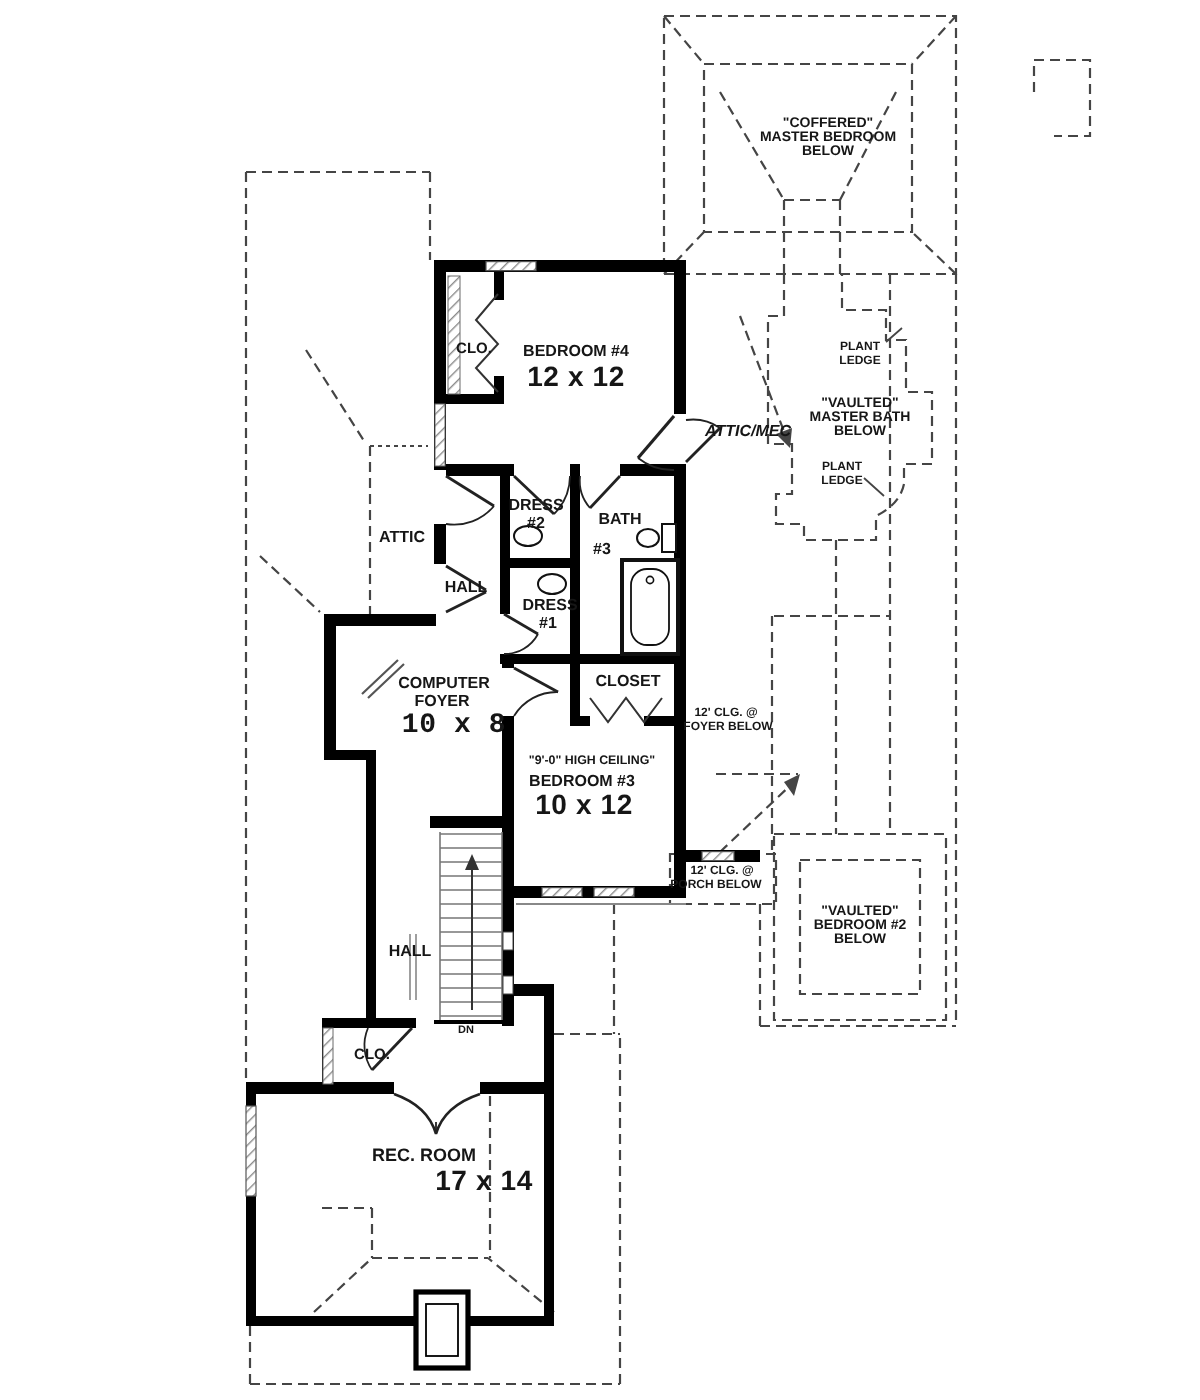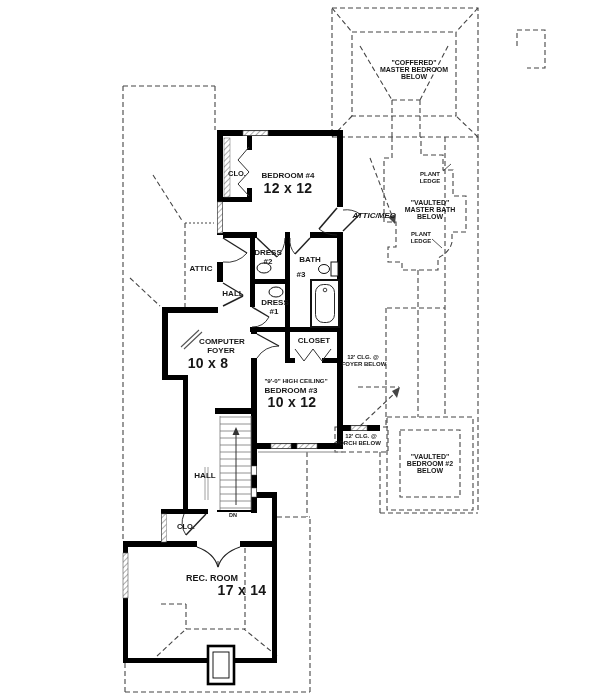--- a/index.html
+++ b/index.html
@@ -222,21 +222,21 @@
   <div class="lbl" style="left:303px;top:260px;padding-left:14px;">BATH</div>
   <div class="lbl" style="left:301px;top:275px;">#3</div>
   <div class="lbl" style="left:275px;top:303px;">DRESS</div>
   <div class="lbl" style="left:274px;top:312px;">#1</div>
 
   <div class="lbl" style="left:201px;top:269px;">ATTIC</div>
   <div class="lbl" style="left:233px;top:294px;">HALL</div>
 
   <div class="lbl" style="left:222px;top:342px;">COMPUTER</div>
   <div class="lbl" style="left:221px;top:351px;">FOYER</div>
-  <div class="lbl lbl-lg" style="left:208px;top:363px;">10 x 8</div>
+  <div class="lbl lbl-lg" style="left:227px;top:363px;font-family:Liberation Mono, monospace;">10 x 8</div>
 
   <div class="lbl" style="left:314px;top:341px;">CLOSET</div>
 
   <div class="lbl lbl-ceil" style="left:296px;top:381px;">"9'-0" HIGH CEILING"</div>
   <div class="lbl" style="left:291px;top:391px;">BEDROOM #3</div>
   <div class="lbl lbl-lg" style="left:292px;top:402px;">10 x 12</div>
 
   <div class="lbl" style="left:205px;top:476px;">HALL</div>
   <div class="lbl lbl-dn" style="left:233px;top:516px;">DN</div>
   <div class="lbl lbl-sm" style="left:186px;top:527px;">CLO.</div>

